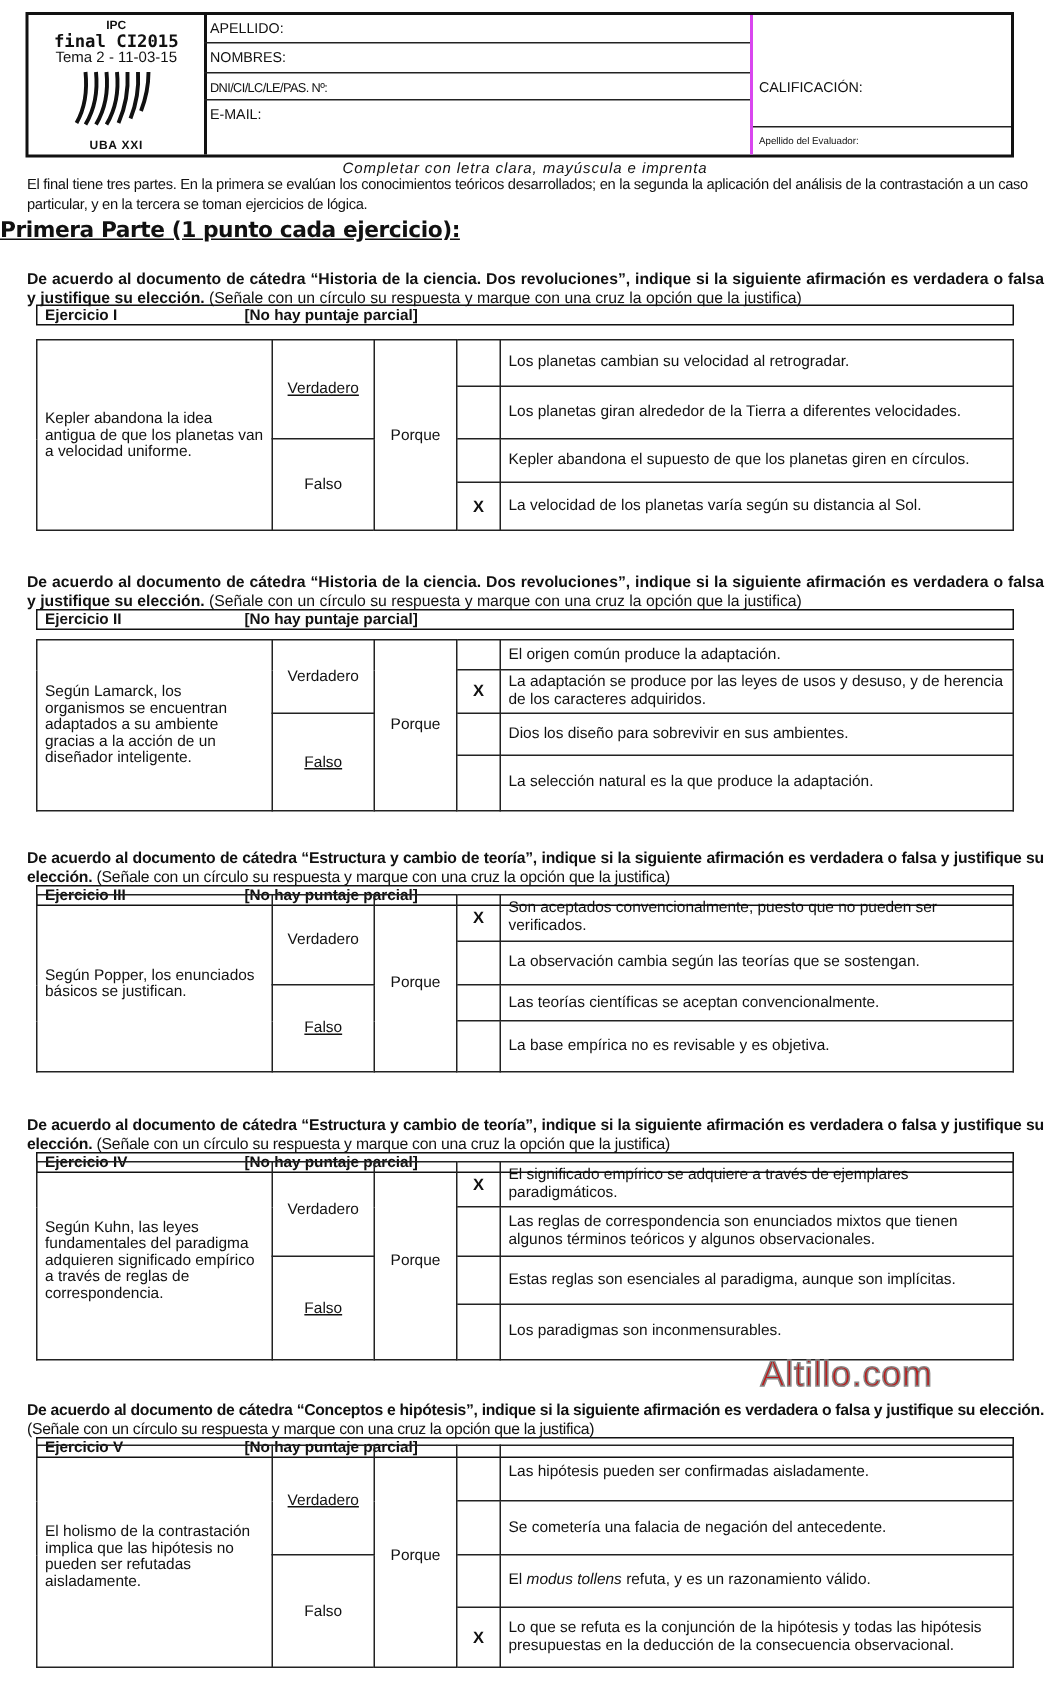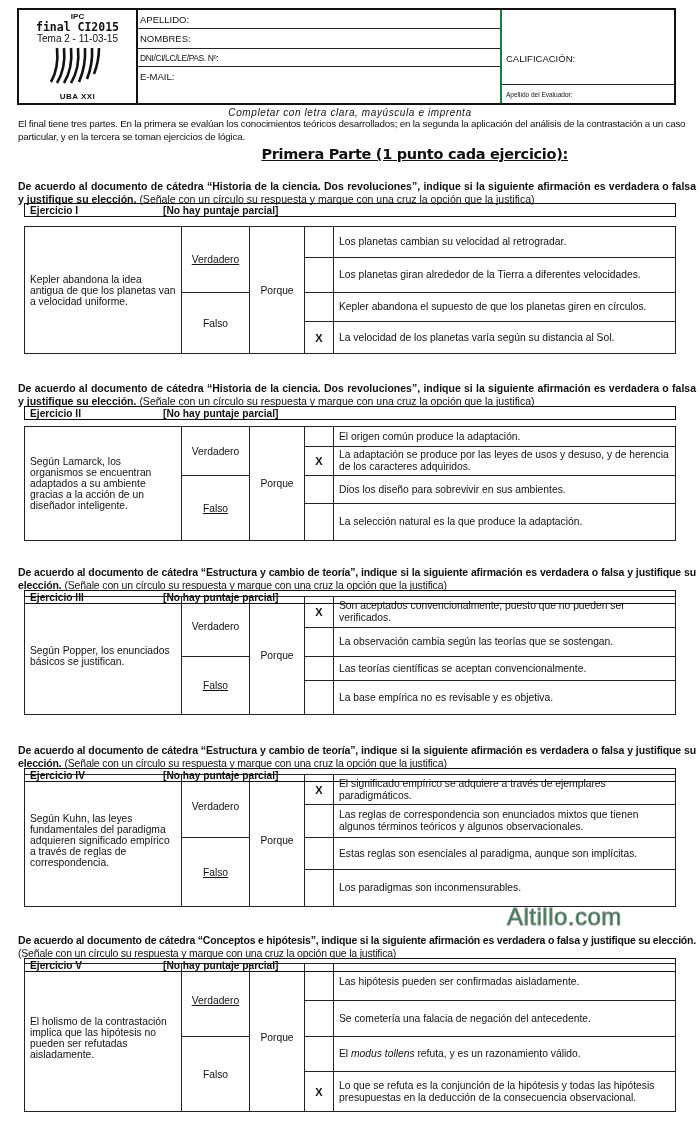--- a/index.html
+++ b/index.html
@@ -6,48 +6,48 @@
   body { width:700px; height:1128px; position:relative; overflow:hidden; font-family:"Liberation Sans", sans-serif; color:#111; }
 
   
   .hdr { position:absolute; left:17px; top:8px; width:659px; height:97px; border:2px solid #111; box-sizing:border-box; }
   .hdr-logo { position:absolute; left:0; top:0; width:117px; height:93px; border-right:2px solid #111; text-align:center; }
   .hdr-logo .t1 { font-size:8px; font-weight:bold; margin-top:2px; line-height:9px; }
   .hdr-logo .t2 { font-family:"DejaVu Sans Mono", monospace; font-weight:bold; font-size:11.5px; line-height:12px; }
   .hdr-logo .t3 { font-size:10px; line-height:11px; }
   .hdr-logo .t4 { font-size:8px; font-weight:bold; position:absolute; bottom:2px; left:0; right:0; letter-spacing:0.5px; }
   .hdr-logo svg { position:absolute; left:30px; top:36px; }
-  .hdr-mid { position:absolute; left:117px; top:0; width:364px; height:93px; border-right:2px solid #15803d; }
+  .hdr-mid { position:absolute; left:117px; top:0; width:364px; height:93px; border-right:2px solid #d946ef; }
   .hdr-row { position:absolute; left:0; right:0; border-bottom:1px solid #222; font-size:9.5px; padding-left:4px; box-sizing:border-box; display:flex; align-items:center; }
   .hdr-row:last-child { border-bottom:none; }
   .hdr-right { position:absolute; left:483px; top:0; right:0; height:93px; }
   .hdr-right .cell { position:absolute; left:0; right:0; border-bottom:1px solid #222; padding-left:4px; box-sizing:border-box; font-size:9.5px; display:flex; align-items:center; }
   .hdr-right .cell.no-b { border-bottom:none; }
   .small { font-size:6.5px !important; }
 
   .instruction { position:absolute; left:0; width:700px; top:107px; text-align:center; font-style:italic; font-size:10px; letter-spacing:0.6px; }
   .intro { position:absolute; left:18px; width:670px; top:118px; font-size:9.8px; line-height:12.5px; font-family:"Liberation Sans Narrow","Liberation Sans", sans-serif; letter-spacing:-0.2px; }
-  .part-title { position:absolute; left:0; width:568px; top:146px; text-align:right; font-size:14.5px; font-weight:bold; text-decoration:underline; font-family:"DejaVu Sans", sans-serif; letter-spacing:-0.3px; }
+  .part-title { position:absolute; left:0; width:568px; top:146px; text-align:left; font-size:14.5px; font-weight:bold; text-decoration:underline; font-family:"DejaVu Sans", sans-serif; letter-spacing:-0.3px; }
 
   .ex-head { position:absolute; left:24px; width:652px; height:14px; border:1px solid #111; box-sizing:border-box; font-size:10.2px; font-weight:bold; display:flex; align-items:center;margin-top:38px; }
   .ex-head .num { width:133px; padding-left:5px; }
   .ex-q { position:absolute; left:24px; width:672px; font-size:10.5px; line-height:13px; text-align:justify; }
   .ex-q b { font-weight:bold; }
 
   table.ex { position:absolute; left:24px; width:652px; border-collapse:collapse; table-layout:fixed; font-size:10.3px; }
   table.ex td { border:1px solid #222; padding:1px 5px; vertical-align:middle; }
   table.ex td.c1 { width:146px; }
   table.ex td.c2 { width:57px; text-align:center; }
   table.ex td.c3 { width:44px; text-align:center; }
   table.ex td.c4 { width:18px; text-align:center; font-weight:bold; font-size:11px; }
   table.ex td.c5 { line-height:12px; }
   .u { text-decoration:underline; }
   .it { font-style:italic; }
 
-  .watermark { position:absolute; left:507px; top:903px; font-size:24px; color:#15803d; -webkit-text-stroke:1px #888; letter-spacing:0.5px; font-family:"Liberation Sans", sans-serif;text-align:right; }
+  .watermark { position:absolute; left:507px; top:903px; font-size:24px; color:#b91c1c; -webkit-text-stroke:1px #888; letter-spacing:0.5px; font-family:"Liberation Sans", sans-serif;text-align:right; }
 </style>
 </head>
 <body>
 
 <div class="hdr">
   <div class="hdr-logo">
     <div class="t1">IPC</div>
     <div class="t2">final CI2015</div>
     <div class="t3">Tema 2 - 11-03-15</div>
     <svg width="56" height="38" viewBox="0 0 56 38">

